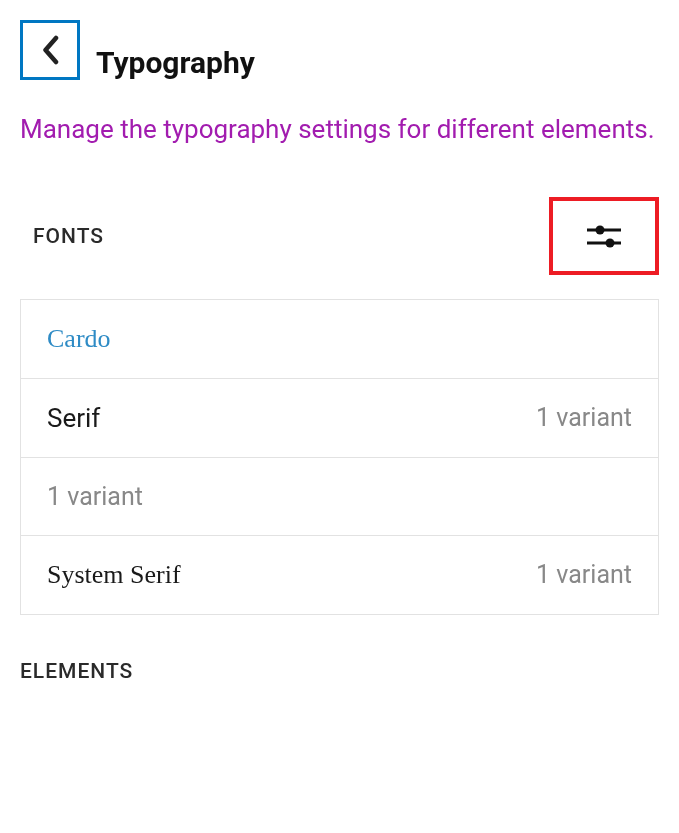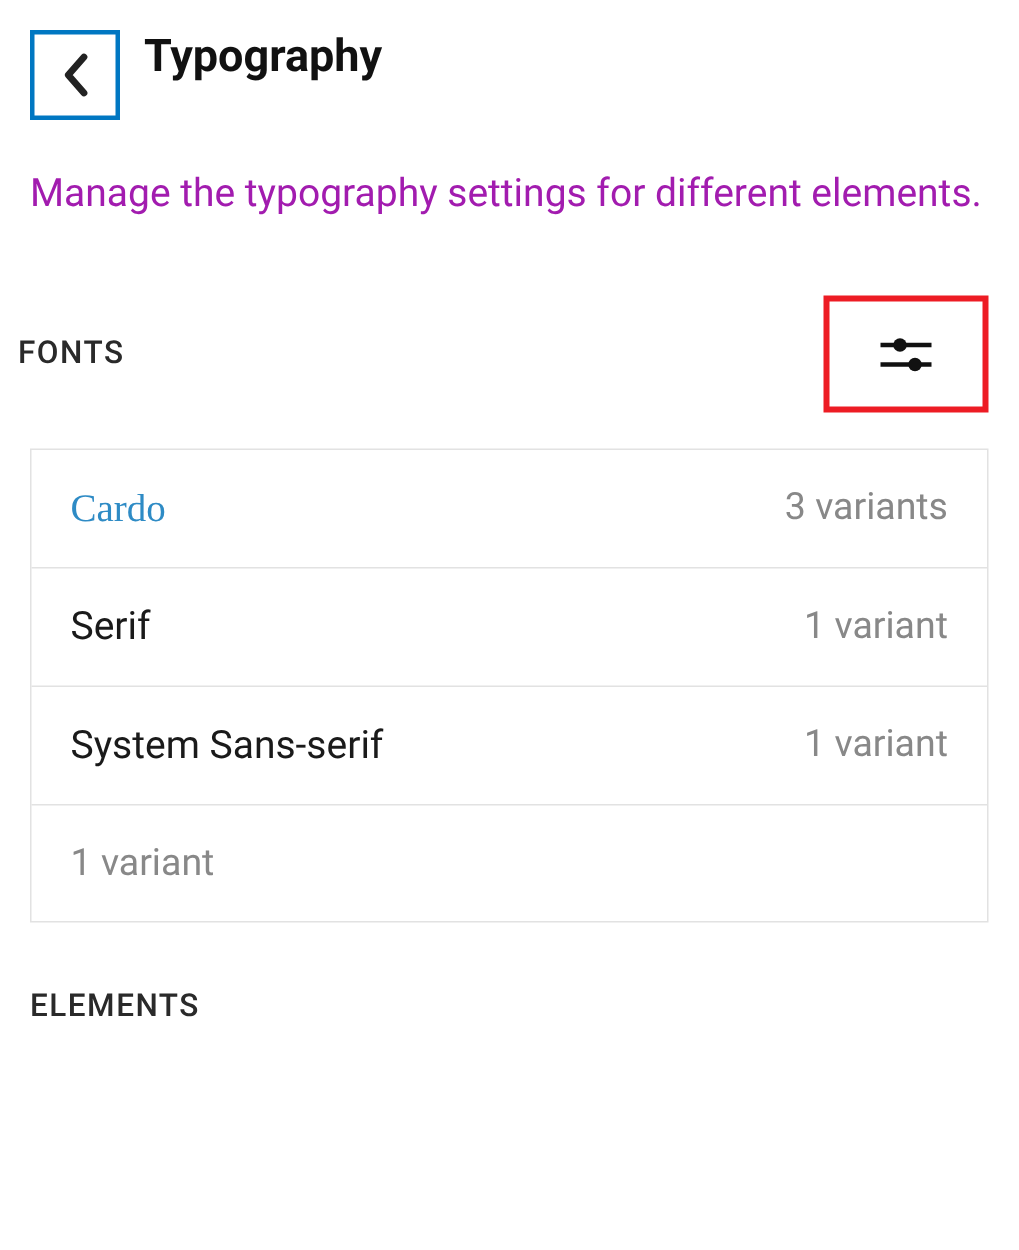--- a/index.html
+++ b/index.html
@@ -9,21 +9,21 @@
     }
     body {
       font-family: -apple-system, BlinkMacSystemFont, "Segoe UI", Roboto, sans-serif;
       background: #fff;
       width: 679px;
       height: 833px;
       overflow: hidden;
     }
     .header {
       display: flex;
-      align-items: flex-start;
+      align-items: flex-end;
       padding: 20px 20px 10px 20px;
       gap: 16px;
     }
     .back-button {
       width: 60px;
       height: 60px;
       border: 3px solid #0077c2;
       background: #fff;
       display: flex;
       align-items: center;
@@ -42,21 +42,21 @@
     .description {
       padding: 20px 20px 30px 20px;
       font-size: 26px;
       color: #a21caf;
       line-height: 1.5;
     }
     .section-header {
       display: flex;
       align-items: center;
       justify-content: space-between;
-      padding: 18px 20px 12px 12px;
+      padding: 18px 20px 12px 33px;
     }
     .section-label {
       font-size: 21px;
       letter-spacing: 1px;
       color: #2a2a2a;
       font-weight: 500;
     }
     .settings-button {
       width: 110px;
       height: 78px;
@@ -127,30 +127,29 @@
       <circle cx="17" cy="10" r="4.5" fill="#111"></circle>
       <line x1="4" y1="23" x2="38" y2="23" stroke="#111" stroke-width="3"></line>
       <circle cx="27" cy="23" r="4.5" fill="#111"></circle>
     </svg>
   </button>
 </div>
 
 <div class="font-list">
   <div class="font-item">
     <span class="font-name active">Cardo</span>
-    <span class="font-variants">3 variants</span>
   </div>
   <div class="font-item">
     <span class="font-name">Serif</span>
     <span class="font-variants">1 variant</span>
   </div>
   <div class="font-item">
-    <span class="font-name">System Sans-serif</span>
     <span class="font-variants">1 variant</span>
   </div>
   <div class="font-item">
+    <span class="font-name serif">System Serif</span>
     <span class="font-variants">1 variant</span>
   </div>
 </div>
 
 <div class="section-header elements-header">
   <span class="section-label">ELEMENTS</span>
 </div>
 
 </body></html>

